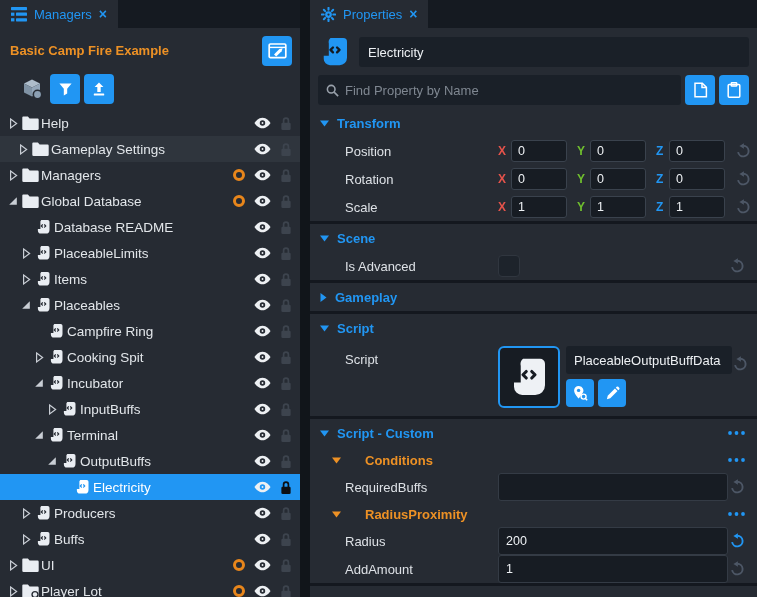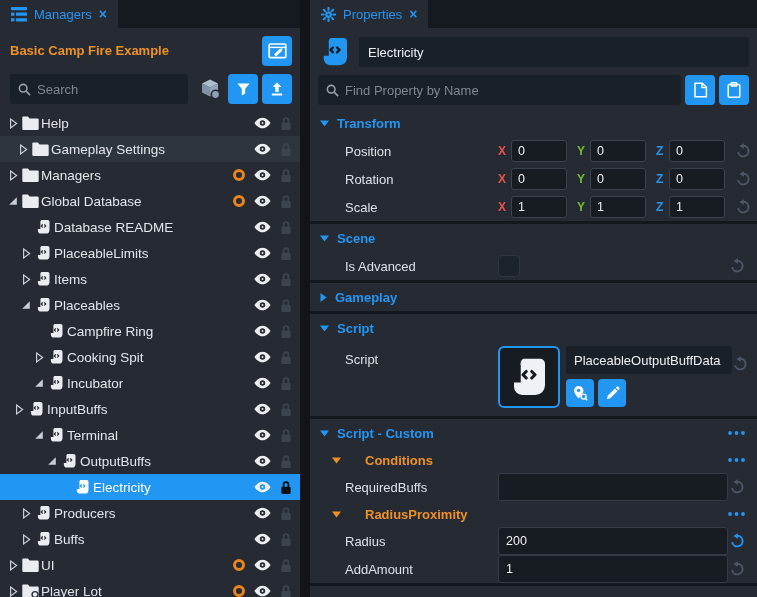--- a/index.html
+++ b/index.html
@@ -104,29 +104,20 @@
           <span class="ic">
               <svg width="19" height="18" viewBox="0 0 19 18">
                 <rect x="1.2" y="2" width="16.6" height="13.6" rx="1.2" fill="none" stroke="#fff" stroke-width="1.7"></rect>
                 <line x1="1.2" y1="5.4" x2="17.8" y2="5.4" stroke="#fff" stroke-width="1.4"></line>
                 <path d="M14.6 6.2l-1 3-5.4 5.4-2.2-2.2L11.4 7Z" fill="#fff"></path>
               </svg>
             </span>
         </div>
       </div>
       <div class="head-row2">
-        <div class="search hier-search">
-          <span class="ic">
-              <svg width="13" height="13" viewBox="0 0 15 15" fill="none" stroke="#99a1ab" stroke-width="1.8">
-                <circle cx="6" cy="6" r="4.4"></circle>
-                <line x1="9.4" y1="9.4" x2="14" y2="14"></line>
-              </svg>
-            </span>
-          <input placeholder="Search" style="">
-        </div>
         <div class="cube-wrap">
           <span class="ic">
               <svg width="24" height="24" viewBox="0 0 24 24">
                 <path d="M12 2.5 20 6.5 12 10.5 4 6.5Z" fill="#aebdcb"></path>
                 <path d="M4 6.5v9l8 4v-9Z" fill="#8093a5"></path>
                 <path d="M20 6.5v9l-8 4v-9Z" fill="#94a7ba"></path>
                 <circle cx="17.5" cy="17.5" r="4.2" fill="#8b9fb3" stroke="#262b33" stroke-width="1.6"></circle>
               </svg>
             </span>
         </div>
@@ -450,21 +441,21 @@
               </svg>
             </span>
             <span class="ic">
               <svg width="12" height="15" viewBox="0 0 14 17">
                 <path d="M4.2 8V5a2.8 2.8 0 0 1 5.6 0v3" fill="none" stroke="#3d444e" stroke-width="2"></path>
                 <rect x="1.6" y="7.6" width="10.8" height="8.6" rx="1.6" fill="#3d444e"></rect>
               </svg>
             </span>
           </span>
         </div>
-        <div class="treerow" style=" margin-left: 12px;">
+        <div class="treerow" style="padding-left: 45px;">
           <span class="tw ic">
             <svg width="9" height="11" viewBox="0 0 9 11">
               <path d="M1.6 1.1 7.6 5.5 1.6 9.9Z" fill="none" stroke="#c9ced5" stroke-width="1.2"></path>
             </svg>
           </span>
           <span class="ticon ic">
             <svg width="15" height="16" viewBox="0 0 16 17">
               <path d="M5.6 1h6.8a2 2 0 0 1 2 2v8.6a3.9 3.9 0 0 1-3.9 3.9H5.3A3.3 3.3 0 0 1 2 12.2v-1.7h2.7V3.9A2.9 2.9 0 0 1 5.6 1Z" fill="#e9edf2"></path>
               <path d="M6.9 6.1 5.6 7.4l1.3 1.3M9.1 6.1l1.3 1.3-1.3 1.3" stroke="#262b33" stroke-width="1.25" fill="none" stroke-linecap="round" stroke-linejoin="round"></path>
             </svg>

